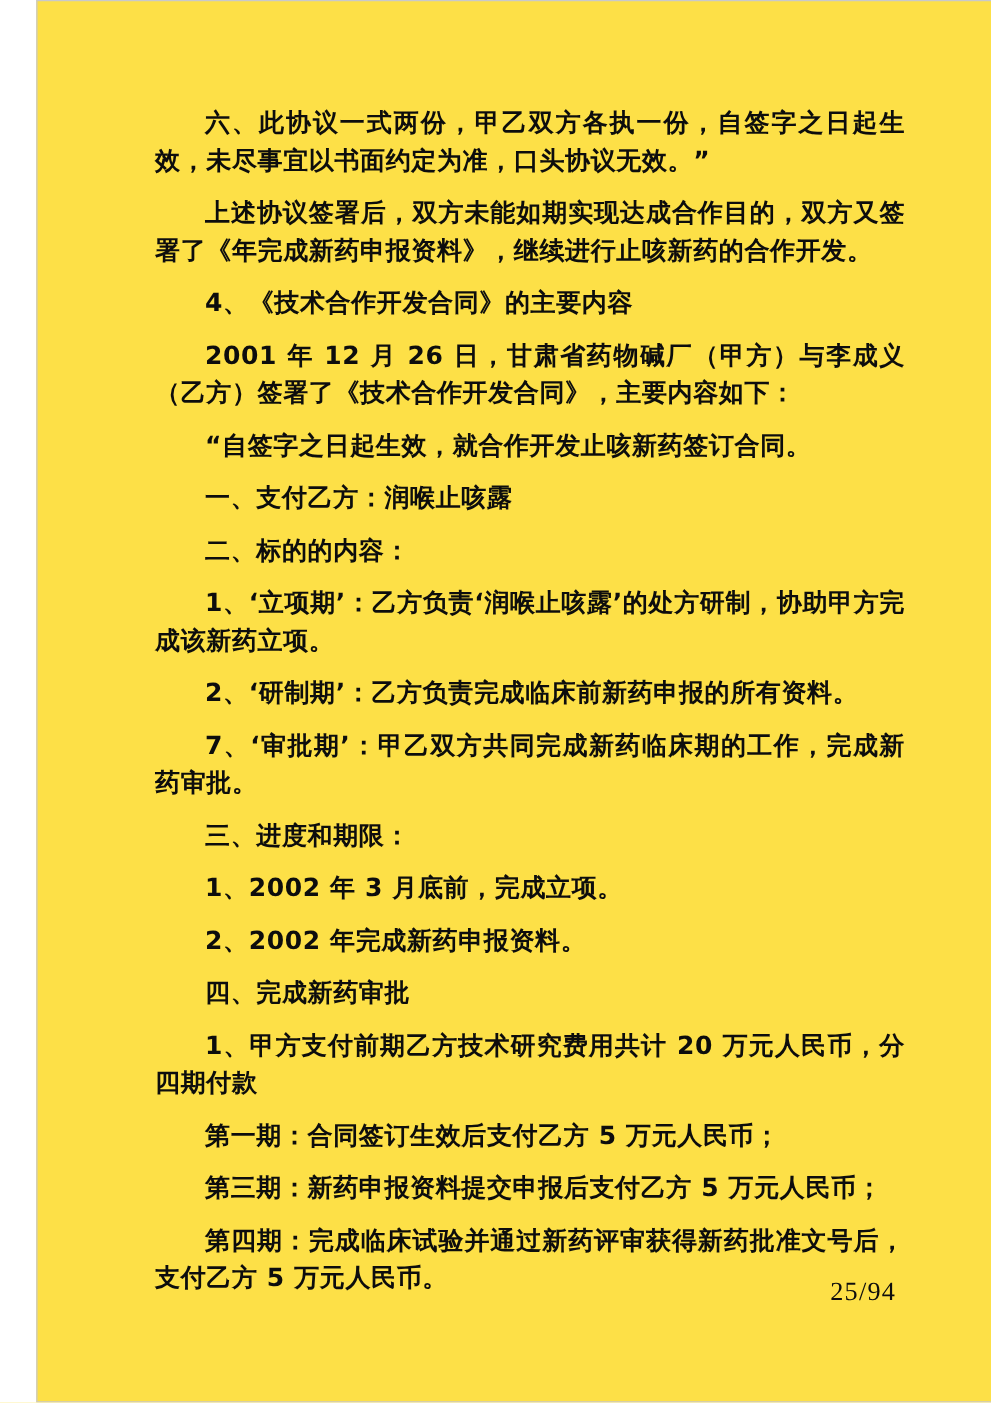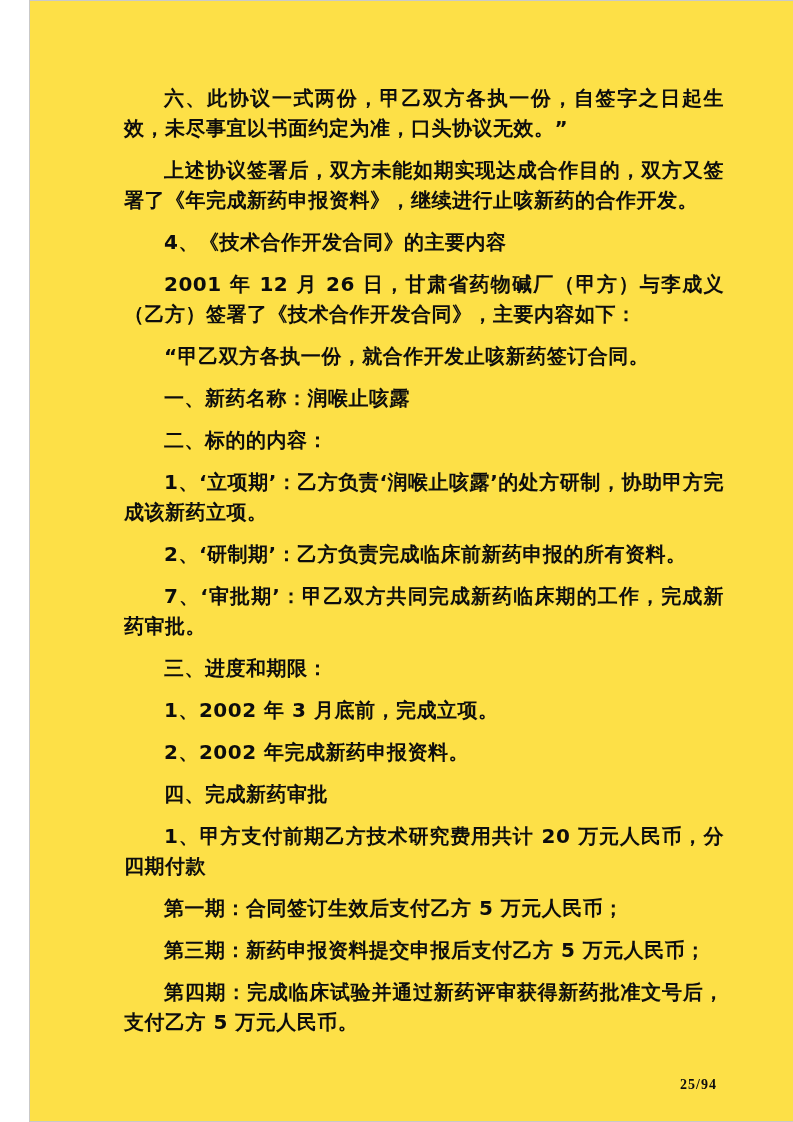--- a/index.html
+++ b/index.html
@@ -31,41 +31,41 @@
     line-height: 30px;
     font-weight: bold;
     color: #0d0d0d;
     text-indent: 2em;
     text-align: justify;
     letter-spacing: 0.5px;
     word-break: break-all;
   }
   .page-number {
     position: absolute;
-    top: 1076px;
+    top: 1020px;
     right: 104px;
     font-family: "Liberation Serif", "DejaVu Serif", serif;
-    font-size: 14px;
-    font-weight: bold;
+    font-size: 21px;
+    font-weight: normal;
     color: #0d0d0d;
     letter-spacing: 1px;
   }
 </style>
 </head>
 <body>
 
 <div class="page">
 
   <div class="doc-body">
     <p class="para">六、此协议一式两份，甲乙双方各执一份，自签字之日起生效，未尽事宜以书面约定为准，口头协议无效。”</p>
     <p class="para">上述协议签署后，双方未能如期实现达成合作目的，双方又签署了《年完成新药申报资料》，继续进行止咳新药的合作开发。</p>
     <p class="para">4、《技术合作开发合同》的主要内容</p>
     <p class="para">2001 年 12 月 26 日，甘肃省药物碱厂（甲方）与李成义（乙方）签署了《技术合作开发合同》，主要内容如下：</p>
-    <p class="para">“甲乙双方各执一份，就合作开发止咳新药签订合同。</p>
-    <p class="para">一、新药名称：润喉止咳露</p>
+    <p class="para">“自签字之日起生效，就合作开发止咳新药签订合同。</p>
+    <p class="para">一、支付乙方：润喉止咳露</p>
     <p class="para">二、标的的内容：</p>
     <p class="para">1、‘立项期’：乙方负责‘润喉止咳露’的处方研制，协助甲方完成该新药立项。</p>
     <p class="para">2、‘研制期’：乙方负责完成临床前新药申报的所有资料。</p>
     <p class="para">7、‘审批期’：甲乙双方共同完成新药临床期的工作，完成新药审批。</p>
     <p class="para">三、进度和期限：</p>
     <p class="para">1、2002 年 3 月底前，完成立项。</p>
     <p class="para">2、2002 年完成新药申报资料。</p>
     <p class="para">四、完成新药审批</p>
     <p class="para">1、甲方支付前期乙方技术研究费用共计 20 万元人民币，分四期付款</p>
     <p class="para">第一期：合同签订生效后支付乙方 5 万元人民币；</p>

